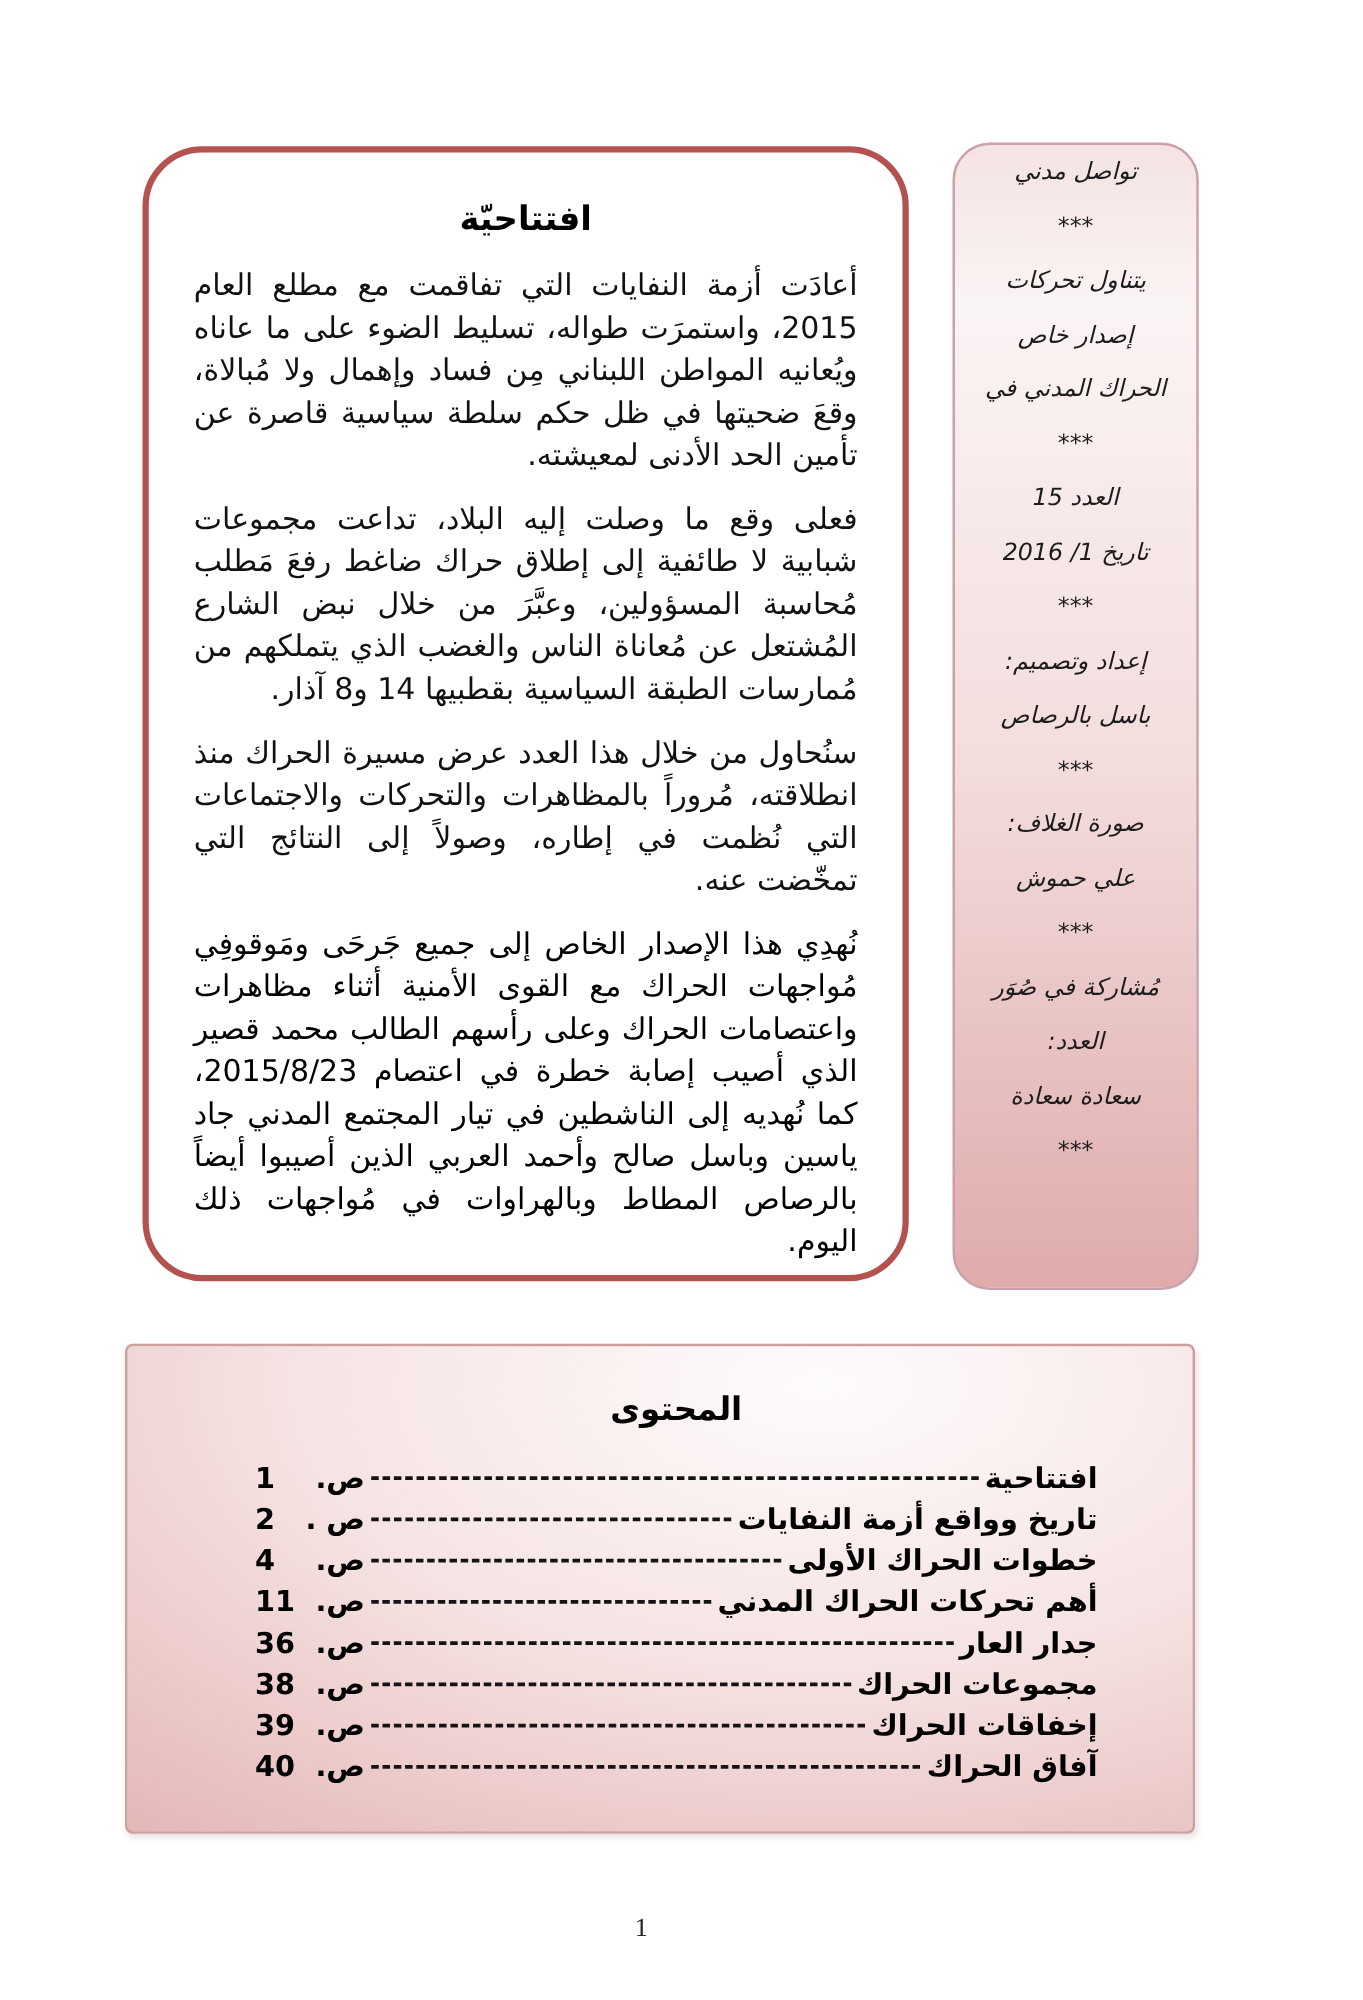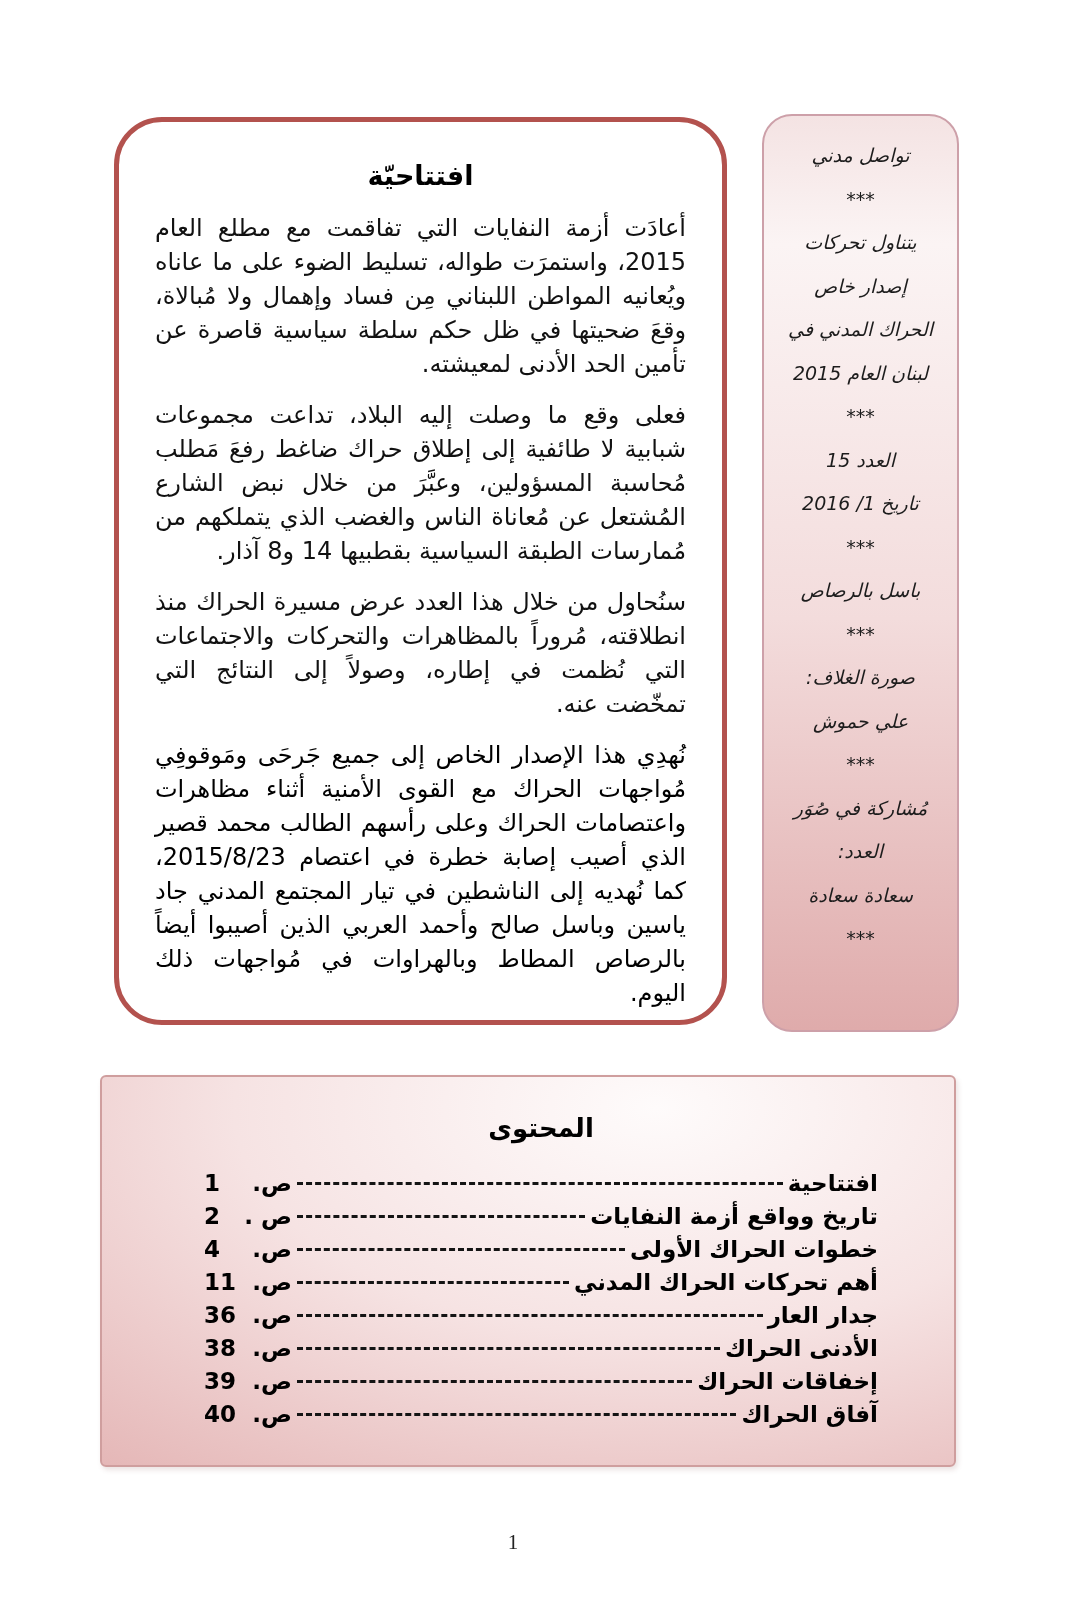--- a/index.html
+++ b/index.html
@@ -47,21 +47,20 @@
   .issue-sidebar {
     position: absolute;
     left: 762px;
     top: 114px;
     width: 197px;
     height: 918px;
     box-sizing: border-box;
     border: 2px solid #cda0a9;
     border-radius: 30px;
     background: linear-gradient(180deg, #f4e3e3 0%, #fbf4f4 14%, #f3dcdc 55%, #dfabab 100%);
-    padding-top: 18px;
     direction: rtl;
     text-align: center;
     font-style: italic;
     font-size: 19px;
     color: #1c1c1c;
   }
   .sb-line { line-height: 43.5px; white-space: nowrap; }
 
   
   .toc-box {
@@ -132,25 +131,25 @@
     <p class="editorial-para">سنُحاول من خلال هذا العدد عرض مسيرة الحراك منذ انطلاقته، مُروراً بالمظاهرات والتحركات والاجتماعات التي نُظمت في إطاره، وصولاً إلى النتائج التي تمخّضت عنه.</p>
     <p class="editorial-para dedication">نُهدِي هذا الإصدار الخاص إلى جميع جَرحَى ومَوقوفِي مُواجهات الحراك مع القوى الأمنية أثناء مظاهرات واعتصامات الحراك وعلى رأسهم الطالب محمد قصير الذي أصيب إصابة خطرة في اعتصام 2015/8/23، كما نُهديه إلى الناشطين في تيار المجتمع المدني جاد ياسين وباسل صالح وأحمد العربي الذين أصيبوا أيضاً بالرصاص المطاط وبالهراوات في مُواجهات ذلك اليوم.</p>
   </div>
 
   <div class="issue-sidebar">
     <div class="sb-line">تواصل مدني</div>
     <div class="sb-line">***</div>
     <div class="sb-line">يتناول تحركات</div>
     <div class="sb-line">إصدار خاص</div>
     <div class="sb-line">الحراك المدني في</div>
-    <div class="sb-line">لبنان العام 2015</div>
     <div class="sb-line">***</div>
     <div class="sb-line">العدد 15</div>
     <div class="sb-line">تاريخ 1/ 2016</div>
     <div class="sb-line">***</div>
+    <div class="sb-line">إعداد وتصميم:</div>
     <div class="sb-line">باسل بالرصاص</div>
     <div class="sb-line">***</div>
     <div class="sb-line">صورة الغلاف:</div>
     <div class="sb-line">علي حموش</div>
     <div class="sb-line">***</div>
     <div class="sb-line">مُشاركة في صُوَر</div>
     <div class="sb-line">العدد:</div>
     <div class="sb-line">سعادة سعادة</div>
     <div class="sb-line">***</div>
   </div>
@@ -177,21 +176,21 @@
       <span class="toc-item-title">أهم تحركات الحراك المدني</span>
       <span class="toc-dots"></span>
       <span class="toc-page"><span>ص.</span><span>11</span></span>
     </div>
     <div class="toc-row">
       <span class="toc-item-title">جدار العار</span>
       <span class="toc-dots"></span>
       <span class="toc-page"><span>ص.</span><span>36</span></span>
     </div>
     <div class="toc-row">
-      <span class="toc-item-title">الأدنى الحراك</span>
+      <span class="toc-item-title">مجموعات الحراك</span>
       <span class="toc-dots"></span>
       <span class="toc-page"><span>ص.</span><span>38</span></span>
     </div>
     <div class="toc-row">
       <span class="toc-item-title">إخفاقات الحراك</span>
       <span class="toc-dots"></span>
       <span class="toc-page"><span>ص.</span><span>39</span></span>
     </div>
     <div class="toc-row">
       <span class="toc-item-title">آفاق الحراك</span>

